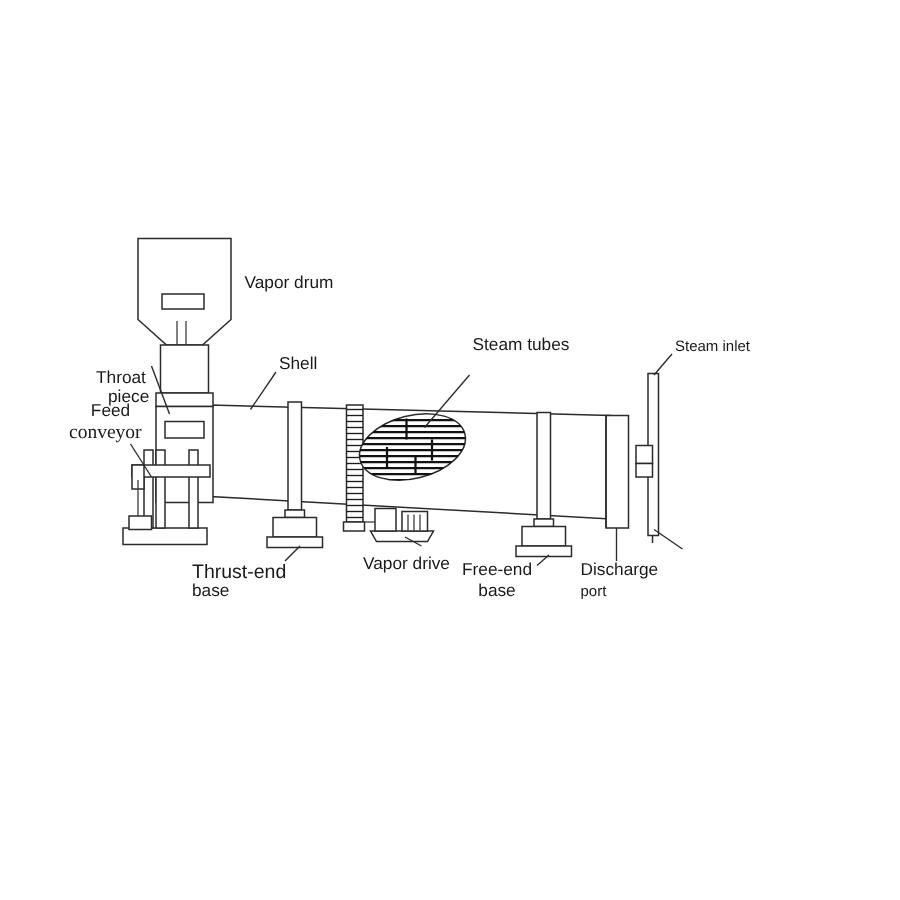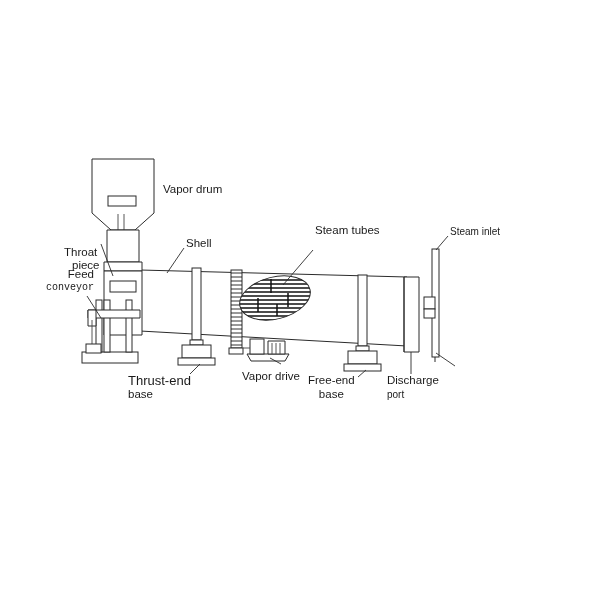--- a/index.html
+++ b/index.html
@@ -235,23 +235,23 @@
 
   <div style="position:absolute; left:163px; top:179px;">
     <span style="font-family:'Liberation Sans',sans-serif; font-size:11.5px; color:#1a1a1a;">Vapor drum</span>
   </div>
 
   <div style="position:absolute; left:64px; top:222px; line-height:13px; text-align:left;margin-top:24px;">
     <div style="font-family:'Liberation Sans',sans-serif; font-size:11.5px; color:#1a1a1a;">Throat</div>
     <div style="font-family:'Liberation Sans',sans-serif; font-size:11.5px; color:#1a1a1a; margin-left:8px;">piece</div>
   </div>
 
-  <div style="position:absolute; left:46px; top:268px; line-height:13px; text-align:right;">
+  <div style="position:absolute; left:46px; top:268px; line-height:13px; text-align:center;">
     <div style="font-family:'Liberation Sans',sans-serif; font-size:11.5px; color:#1a1a1a; margin-left:7px;">Feed</div>
-    <div style="font-family:Liberation Mono, monospace; font-size:10px; color:#1a1a1a;">conveyor</div>
+    <div style="font-family:Liberation Serif, serif; font-size:13px; color:#1a1a1a;">conveyor</div>
   </div>
 
   <div style="position:absolute; left:186px; top:233px;">
     <span style="font-family:'Liberation Sans',sans-serif; font-size:11.5px; color:#1a1a1a;">Shell</span>
   </div>
 
   <div style="position:absolute; left:315px; top:220px;">
     <span style="font-family:'Liberation Sans',sans-serif; font-size:11.5px; color:#1a1a1a;">Steam tubes</span>
   </div>
 

